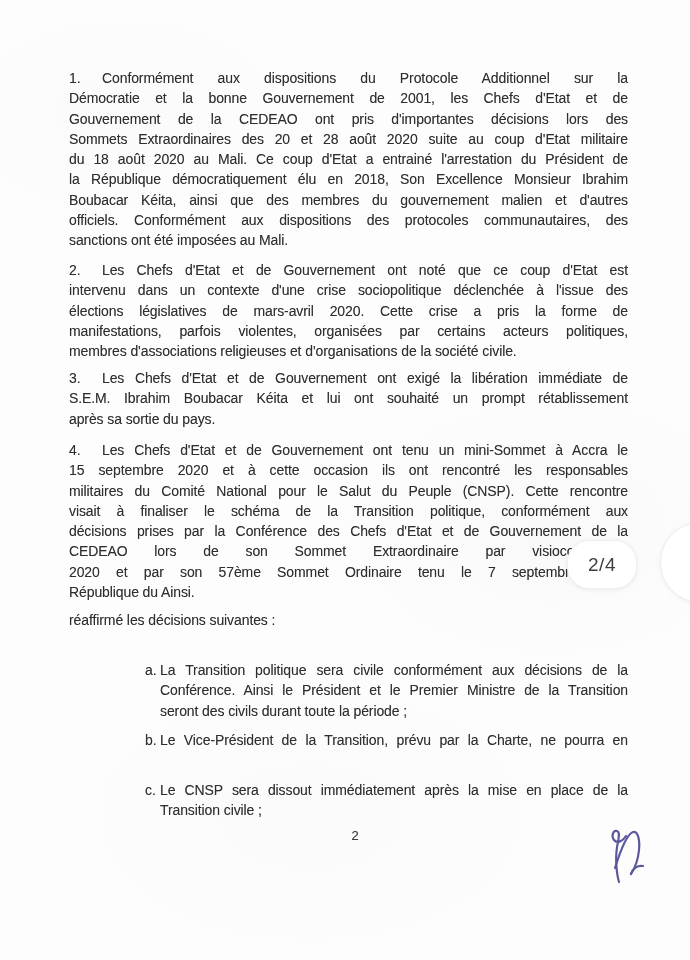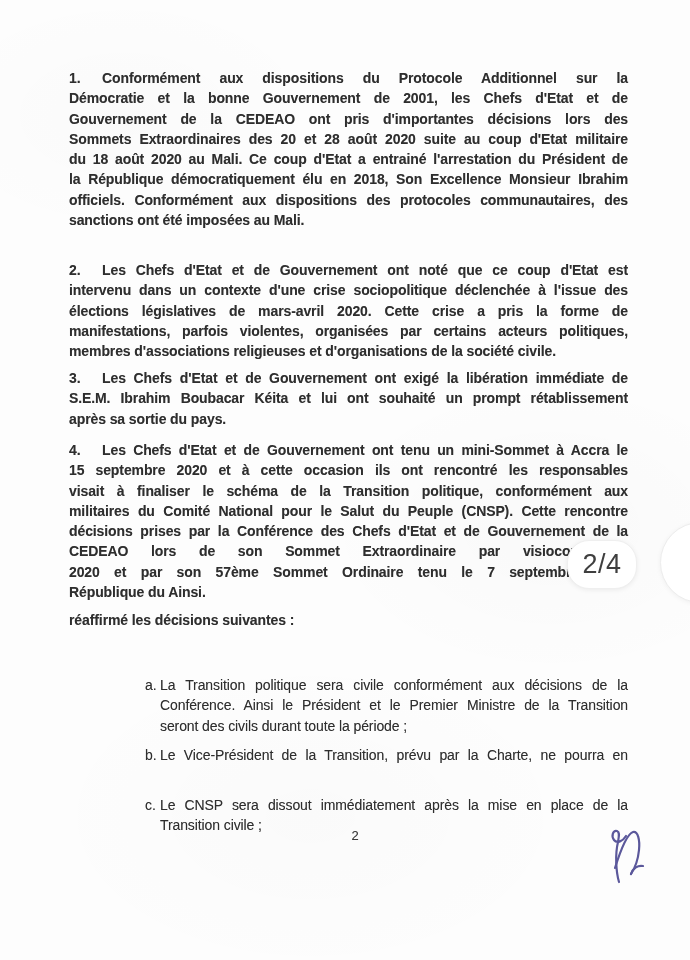--- a/index.html
+++ b/index.html
@@ -33,41 +33,40 @@
     height: 960px;
     font-size: 14px;
     line-height: 20.25px;
     letter-spacing: -0.1px;
     text-shadow: 0 0 0.6px rgba(46,46,46,0.35);
   }
   .para {
     position: absolute;
     left: 0;
     width: 559px;
-    font-weight: bold;
   }
   .line {
     text-align: justify;
     text-align-last: justify;
   }
   .line.last {
     text-align: center;
     text-align-last: left;
   }
   .num {
     display: inline-block;
     width: 33px;
   }
   .item {
     position: absolute;
     left: 76px;
     width: 483px;
   }
   .item .line { padding-left: 15px; }
-  .item .line.first { padding-left: 0; margin-top: 15px; }
+  .item .line.first { padding-left: 0; }
   .marker {
     display: inline-block;
     width: 15px;
   }
   .page-num {
     position: absolute;
     left: 0;
     top: 826px;
     width: 572px;
     text-align: center;
@@ -80,21 +79,21 @@
     top: 540px;
     width: 68px;
     height: 47px;
     background: #ffffff;
     border: 1px solid #efefef;
     border-radius: 22px;
     box-shadow: 0 1px 5px rgba(0,0,0,0.07);
     display: flex;
     align-items: center;
     justify-content: center;
-    font-size: 27px;
+    font-size: 19px;
     color: #3f3f3f;
     letter-spacing: 0.5px;
     z-index: 6;
     text-shadow: none;
   }
   .side-circle {
     position: absolute;
     left: 660px;
     top: 522px;
     width: 79px;
@@ -119,20 +118,21 @@
 
 <div class="doc">
 
   <div class="para" style="top:68px">
     <div class="line first"><span class="num">1.</span><span>Conformément aux dispositions du Protocole Additionnel sur la</span></div>
     <div class="line">Démocratie et la bonne Gouvernement de 2001, les Chefs d'Etat et de</div>
     <div class="line">Gouvernement de la CEDEAO ont pris d'importantes décisions lors des</div>
     <div class="line">Sommets Extraordinaires des 20 et 28 août 2020 suite au coup d'Etat militaire</div>
     <div class="line">du 18 août 2020 au Mali. Ce coup d'Etat a entrainé l'arrestation du Président de</div>
     <div class="line">la République démocratiquement élu en 2018, Son Excellence Monsieur Ibrahim</div>
+    <div class="line">Boubacar Kéita, ainsi que des membres du gouvernement malien et d'autres</div>
     <div class="line">officiels. Conformément aux dispositions des protocoles communautaires, des</div>
     <div class="line last">sanctions ont été imposées au Mali.</div>
   </div>
 
   <div class="para" style="top:260px">
     <div class="line first"><span class="num">2.</span><span>Les Chefs d'Etat et de Gouvernement ont noté que ce coup d'Etat est</span></div>
     <div class="line">intervenu dans un contexte d'une crise sociopolitique déclenchée à l'issue des</div>
     <div class="line">élections législatives de mars-avril 2020. Cette crise a pris la forme de</div>
     <div class="line">manifestations, parfois violentes, organisées par certains acteurs politiques,</div>
     <div class="line last">membres d'associations religieuses et d'organisations de la société civile.</div>
@@ -140,22 +140,22 @@
 
   <div class="para" style="top:368px">
     <div class="line first"><span class="num">3.</span><span>Les Chefs d'Etat et de Gouvernement ont exigé la libération immédiate de</span></div>
     <div class="line">S.E.M. Ibrahim Boubacar Kéita et lui ont souhaité un prompt rétablissement</div>
     <div class="line last">après sa sortie du pays.</div>
   </div>
 
   <div class="para" style="top:440px">
     <div class="line first"><span class="num">4.</span><span>Les Chefs d'Etat et de Gouvernement ont tenu un mini-Sommet à Accra le</span></div>
     <div class="line">15 septembre 2020 et à cette occasion ils ont rencontré les responsables</div>
+    <div class="line">militaires du Comité National pour le Salut du Peuple (CNSP). Cette rencontre</div>
     <div class="line">visait à finaliser le schéma de la Transition politique, conformément aux</div>
-    <div class="line">militaires du Comité National pour le Salut du Peuple (CNSP). Cette rencontre</div>
     <div class="line">décisions prises par la Conférence des Chefs d'Etat et de Gouvernement de la</div>
     <div class="line">CEDEAO lors de son Sommet Extraordinaire par visioconférence</div>
     <div class="line">2020 et par son 57ème Sommet Ordinaire tenu le 7 septembre 2020,</div>
     <div class="line last">République du Ainsi.</div>
   </div>
 
   <div class="para" style="top:610px">
     <div class="line last">réaffirmé les décisions suivantes :</div>
   </div>
 

